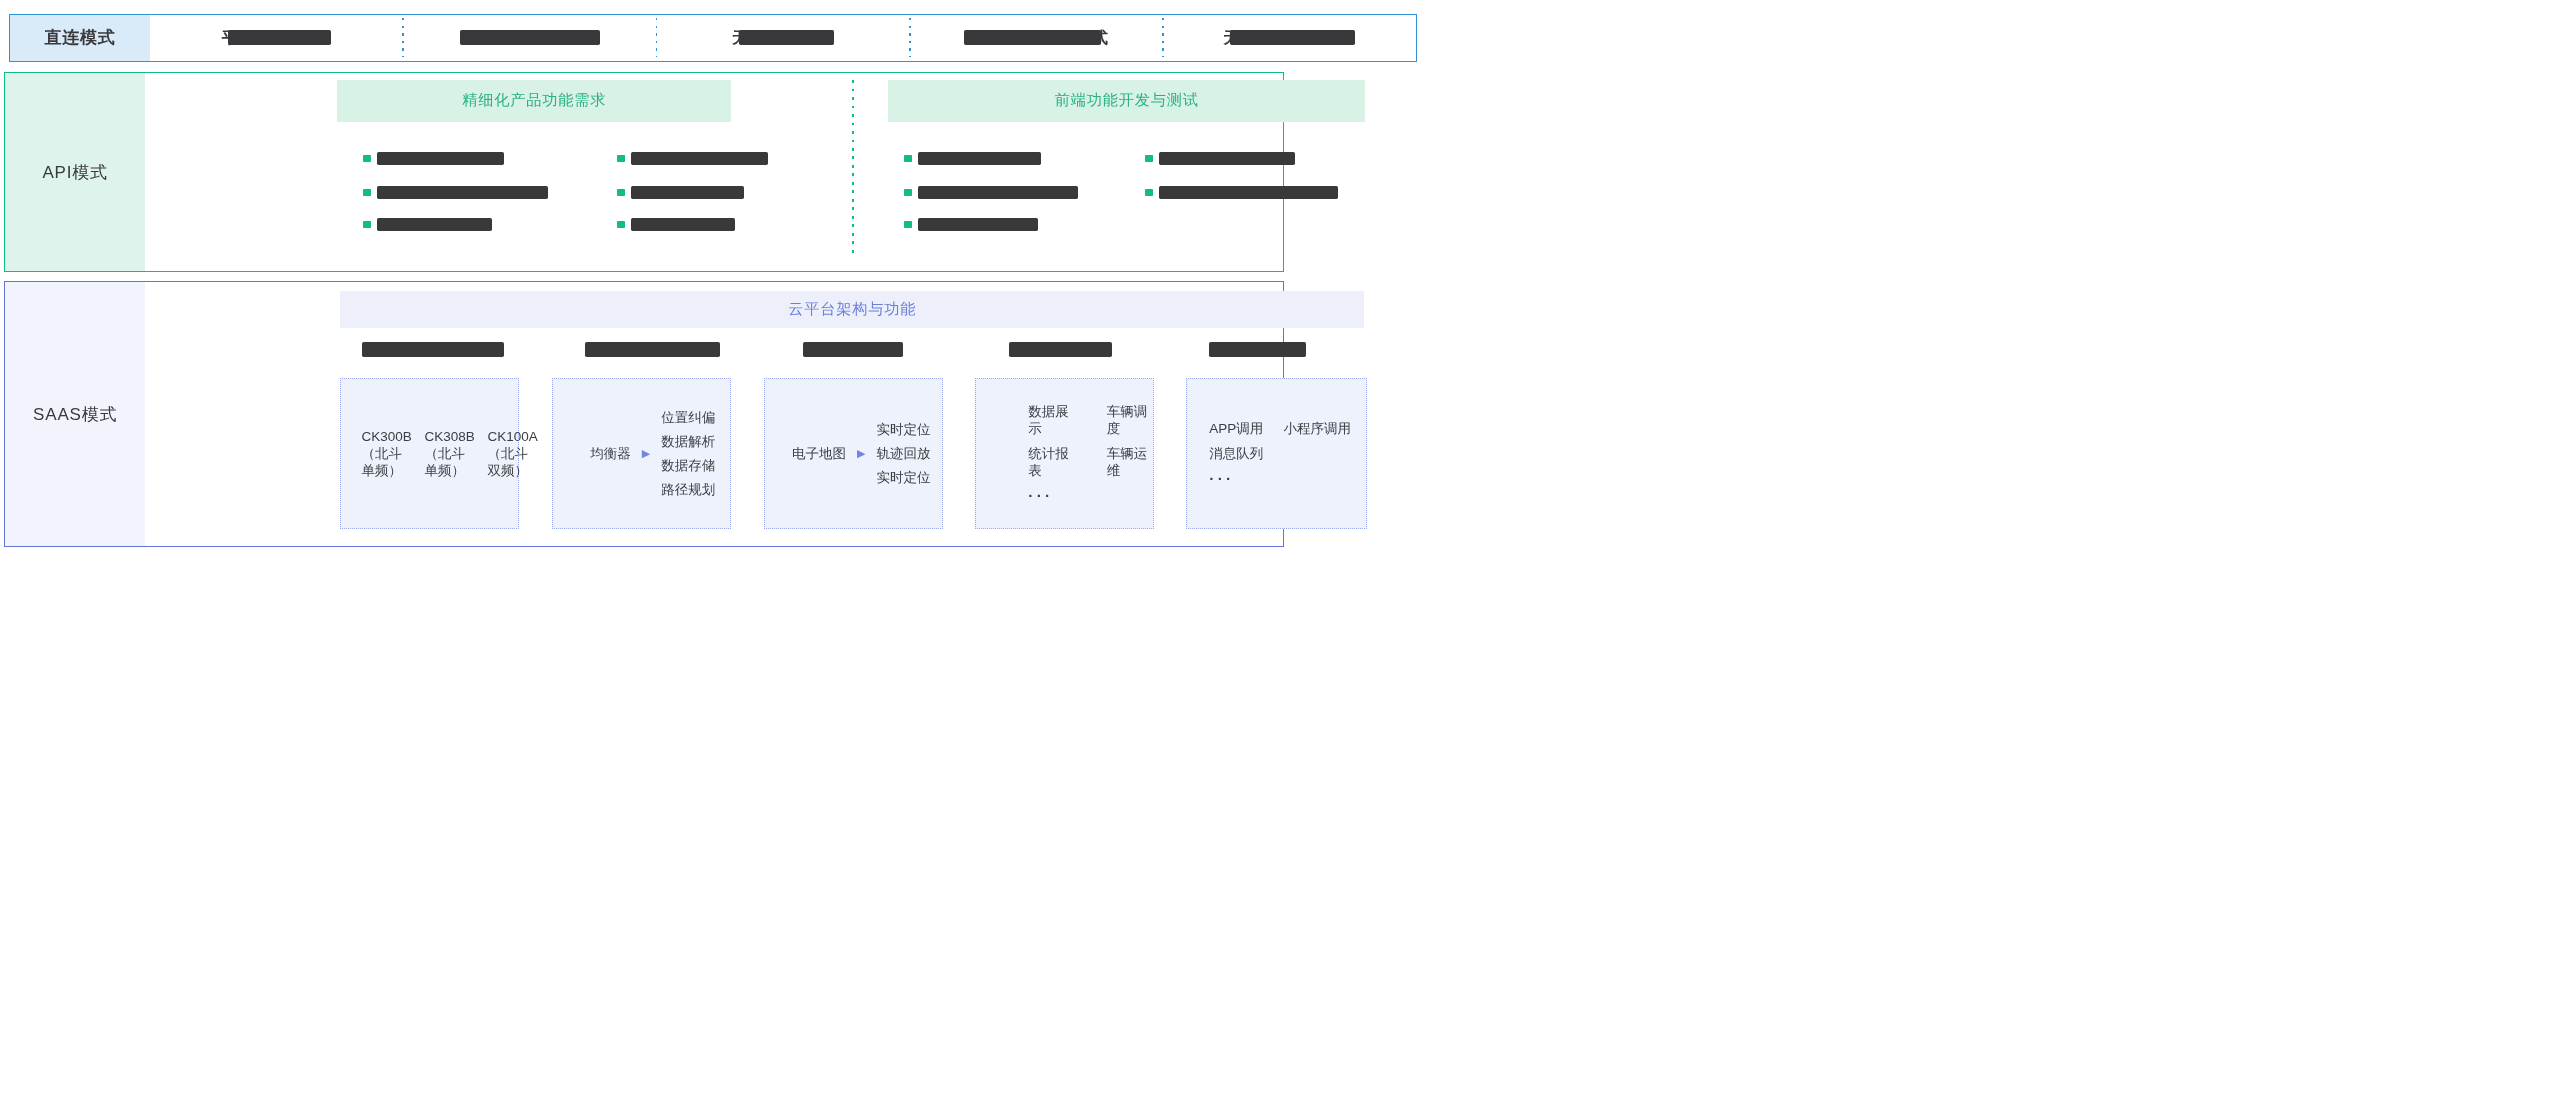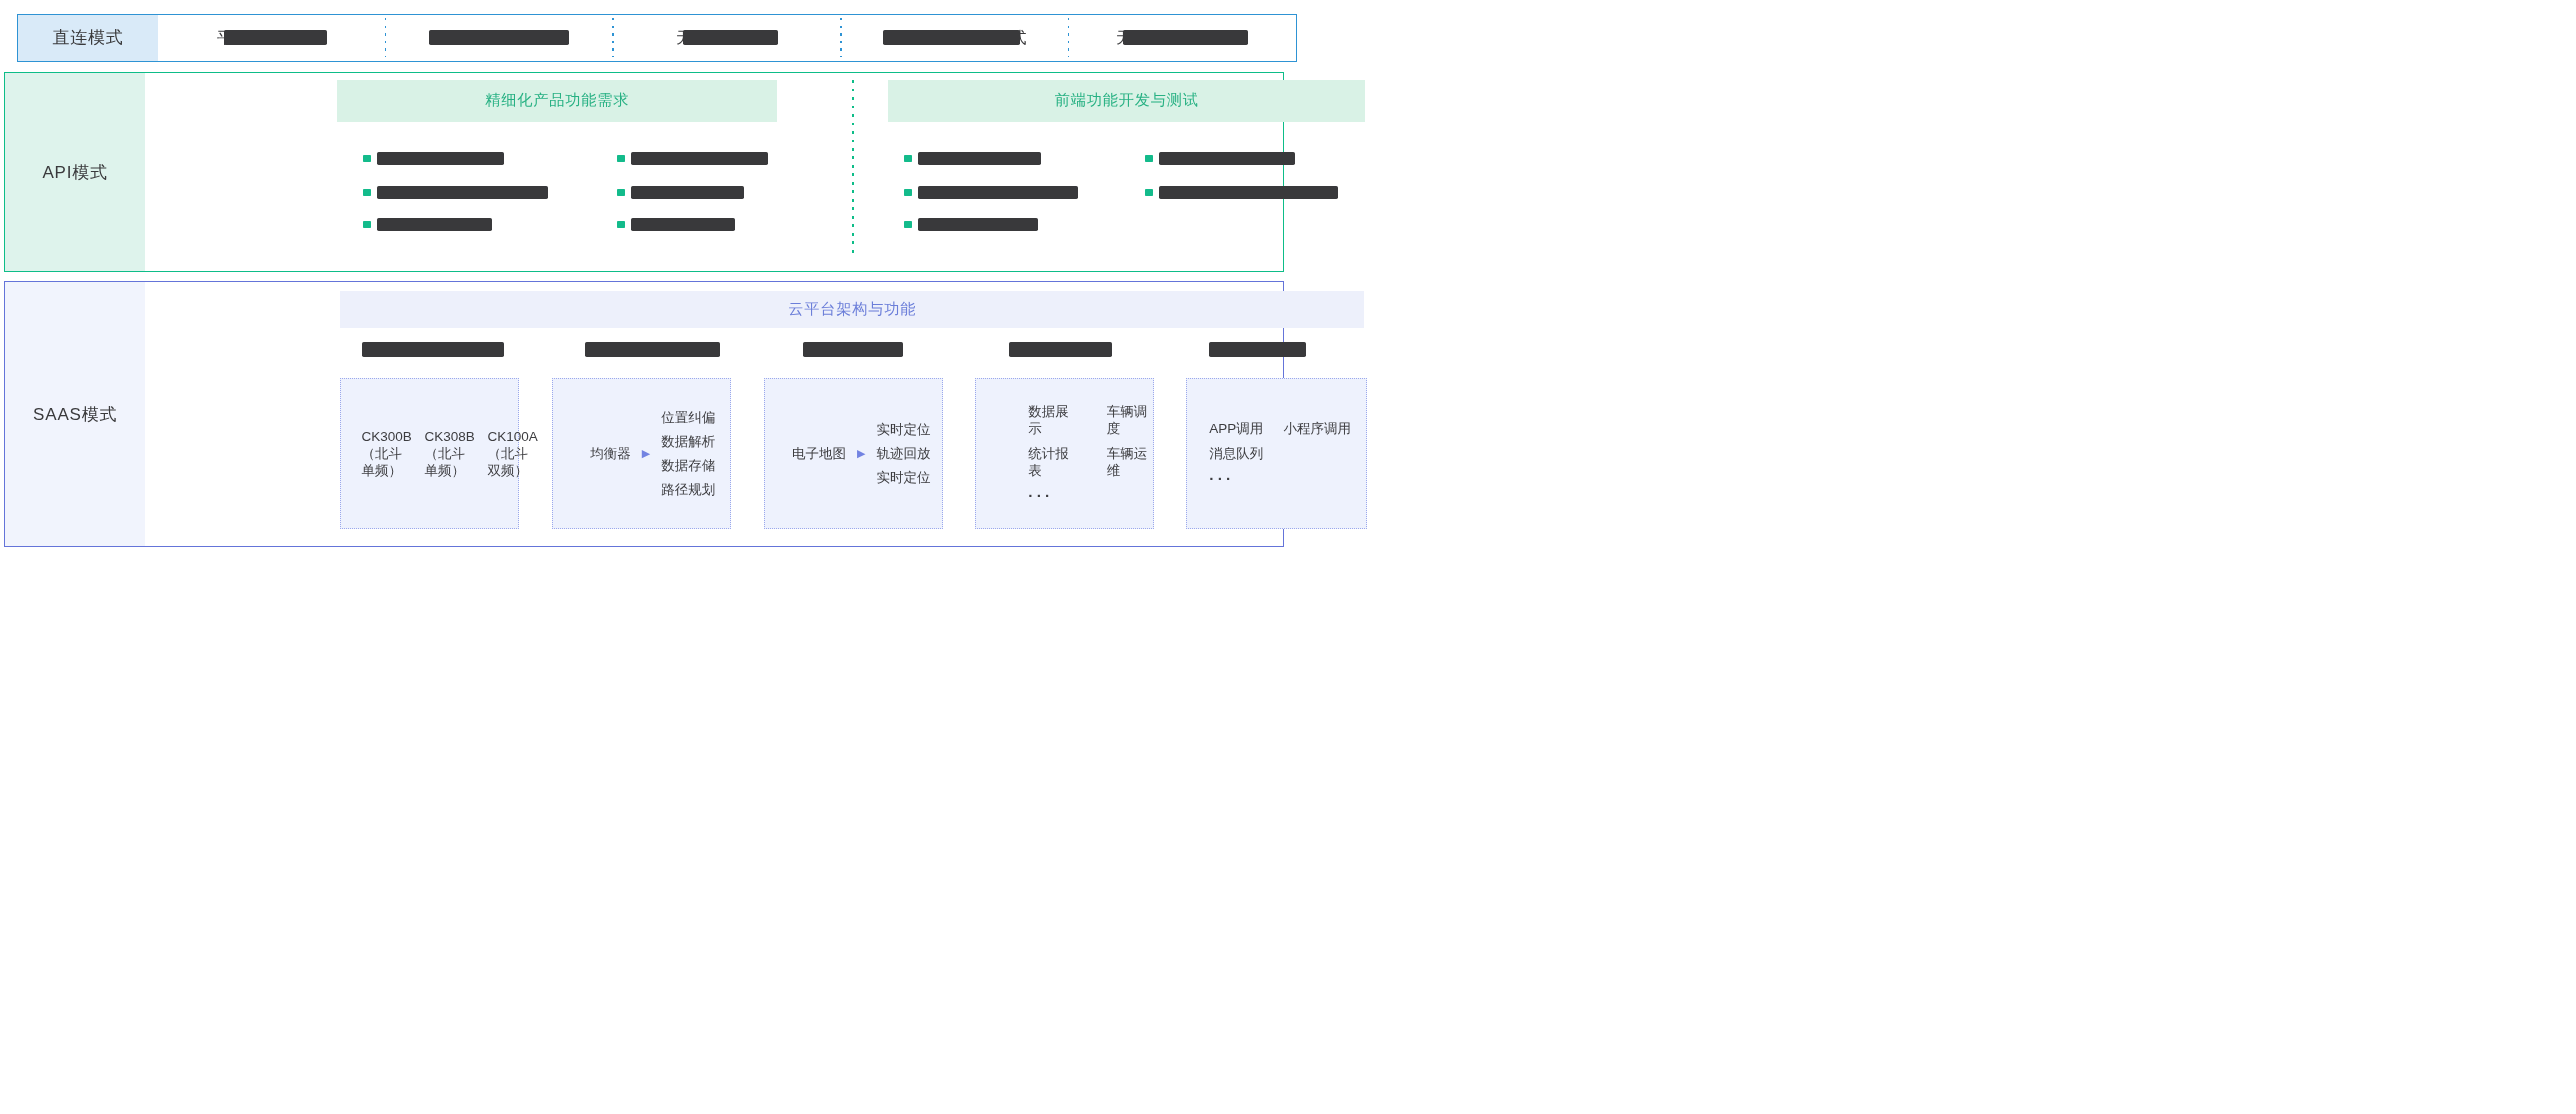--- a/index.html
+++ b/index.html
@@ -2,39 +2,39 @@
 <html style="font-size:13.5px"><head>
 <meta charset="utf-8">
 <style>
   html,body{margin:0;padding:0;background:#ffffff;}
   .canvas{
     position:relative;width:1288px;height:558px;background:#ffffff;
     font-family:"Liberation Sans","DejaVu Sans",sans-serif;color:#38383a;
   }
   .sec{position:absolute;box-sizing:border-box;display:flex;}
   
-  .sec-direct{left:17px;top:13.5px;width:1280px;height:48px;border:1.7px solid #2e93d4;}
+  .sec-direct{left:9px;top:13.5px;width:1408px;height:48px;border:1.7px solid #2e93d4;font-weight:bold;}
   .label-col{width:140px;flex:none;display:flex;align-items:center;justify-content:center;
              font-size:17px;letter-spacing:0.8px;color:#3a3a3c;}
   .sec-direct .label-col{background:#d9eaf8;}
   .cells{flex:1;display:flex;}
   .cell{flex:1;display:flex;align-items:center;justify-content:center;position:relative;}
   .cell + .cell::before{content:"";position:absolute;left:-0.8px;top:3.4px;bottom:3.4px;width:1.7px;
     background-image:repeating-linear-gradient(to bottom,#2e93d4 0 2.5px,transparent 2.5px 7.6px);}
   .bar{display:inline-block;height:14.4px;background:#39393b;border-radius:1.7px;position:relative;z-index:1;}
   .peek{font-size:16px;color:#3a3a3c;position:relative;z-index:0;line-height:1;}
   .peek-l{margin-right:-9.3px;}
   .peek-r{margin-left:-9.3px;}
   
   .sec-api{left:4.2px;top:72px;width:1280px;height:200px;border:1.7px solid #0dbd88;}
   .sec-api .label-col{background:#def3ec;}
   .content{flex:1;position:relative;}
   .band{position:absolute;display:flex;align-items:center;justify-content:center;font-size:15.2px;letter-spacing:0.8px;}
   .band-green{background:#d9f2e6;color:#27b183;height:42px;}
-  .band-g1{left:192px;top:6.8px;width:440px;}
+  .band-g1{left:192px;top:6.8px;width:394px;}
   .band-g2{left:743px;top:6.8px;width:477px;}
   .vdiv-green{position:absolute;left:707px;top:6.8px;height:178px;width:1.7px;
     background-image:repeating-linear-gradient(to bottom,#0dbd88 0 2.5px,transparent 2.5px 8.5px);}
   .brow{position:absolute;display:flex;align-items:center;gap:6px;}
   .bsq{width:7.6px;height:7.6px;background:#13bb8b;flex:none;border-radius:0.8px;}
   .bbar{height:12.7px;background:#39393b;border-radius:1.7px;flex:none;}
   
   .sec-saas{left:4.2px;top:281px;width:1280px;height:266px;border:1.7px solid #6474d9;}
   .sec-saas .label-col{background:#f1f4fd;}
   .band-purple{background:#edf0fb;color:#6b7ed9;height:37px;}

